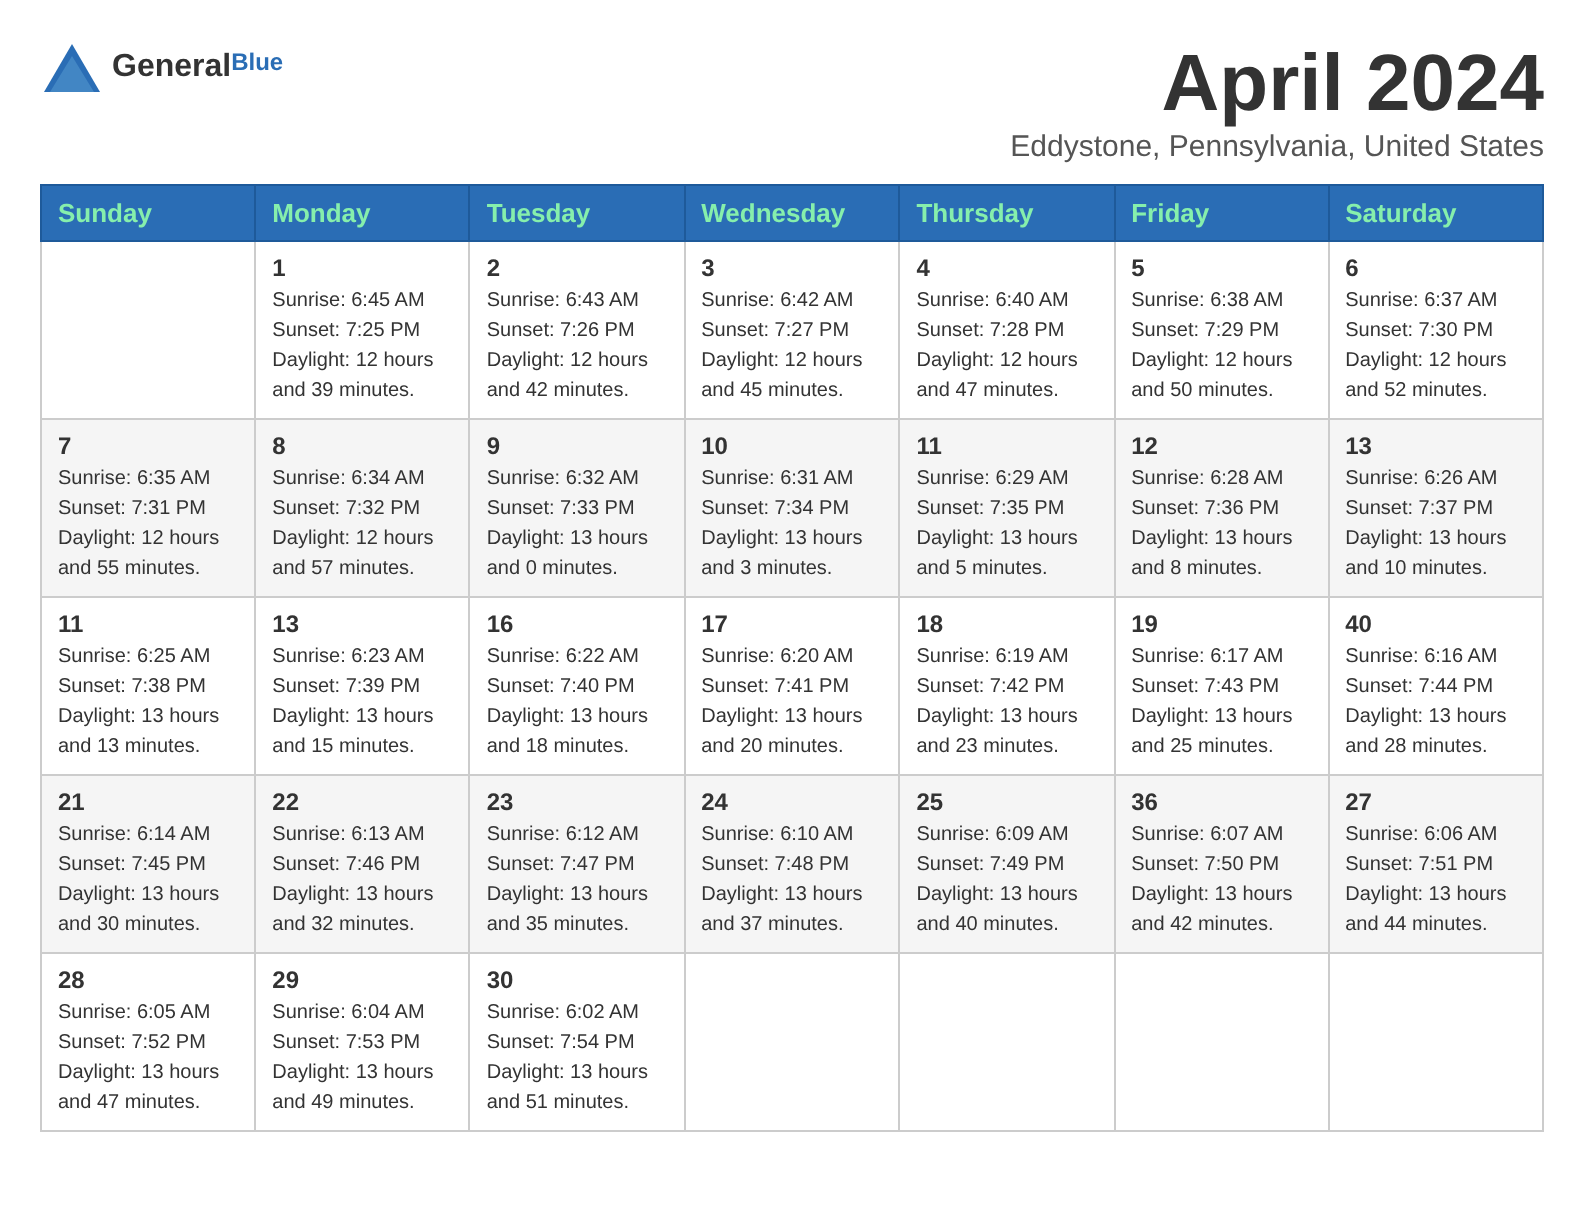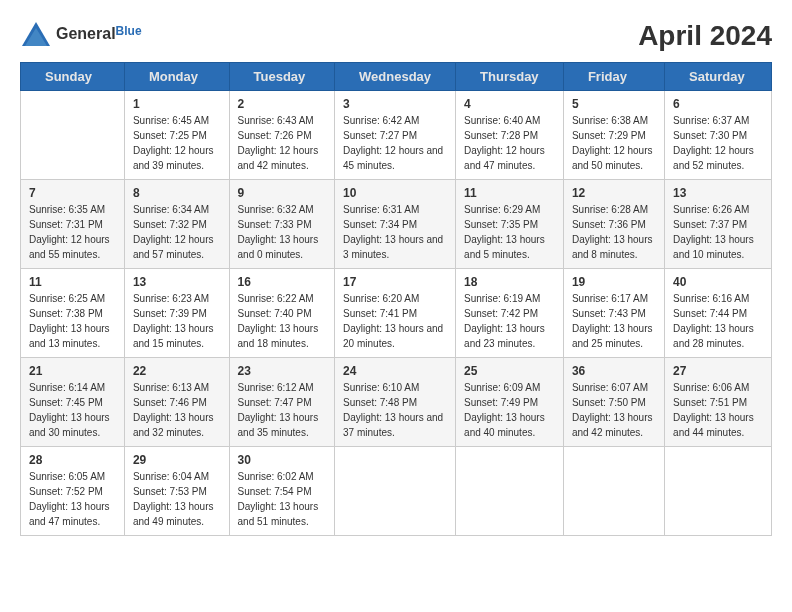--- a/index.html
+++ b/index.html
@@ -37,39 +37,39 @@
       color: #2a6db5;
     }
     .logo-icon {
       width: 32px;
       height: 28px;
     }
     .title-area {
       text-align: right;
     }
     .main-title {
-      font-size: 28px;
+      font-size: 40px;
       font-weight: bold;
       color: #333;
     }
     .subtitle {
       font-size: 15px;
       color: #555;
     }
     .calendar {
       width: 100%;
       border-collapse: collapse;
       border: 1px solid #ccc;
     }
     .calendar th {
       background-color: #2a6db5;
-      color: #e5e5e5;
+      color: #86efac;
       font-size: 13px;
       font-weight: bold;
-      padding: 6px 24px;
+      padding: 6px 8px;
       text-align: left;
       border: 1px solid #1e5a9a;
     }
     .calendar td {
       vertical-align: top;
       padding: 6px 8px;
       border: 1px solid #ccc;
       font-size: 10.5px;
       color: #333;
       width: 108px;
@@ -105,20 +105,21 @@
       <polygon points="16,2 30,26 2,26" fill="#2a6db5"></polygon>
       <polygon points="16,8 27,26 5,26" fill="#5a9fd4" opacity="0.5"></polygon>
     </svg>
     <div class="logo-text">
       <span class="logo-general">General</span>
       <span class="logo-blue">Blue</span>
     </div>
   </div>
   <div class="title-area">
     <div class="main-title">April 2024</div>
+    <div class="subtitle">Eddystone, Pennsylvania, United States</div>
   </div>
 </div>
 
 <table class="calendar">
   <thead>
     <tr>
     <th>Sunday</th>
         <th>Monday</th>
         <th>Tuesday</th>
         <th>Wednesday</th>

